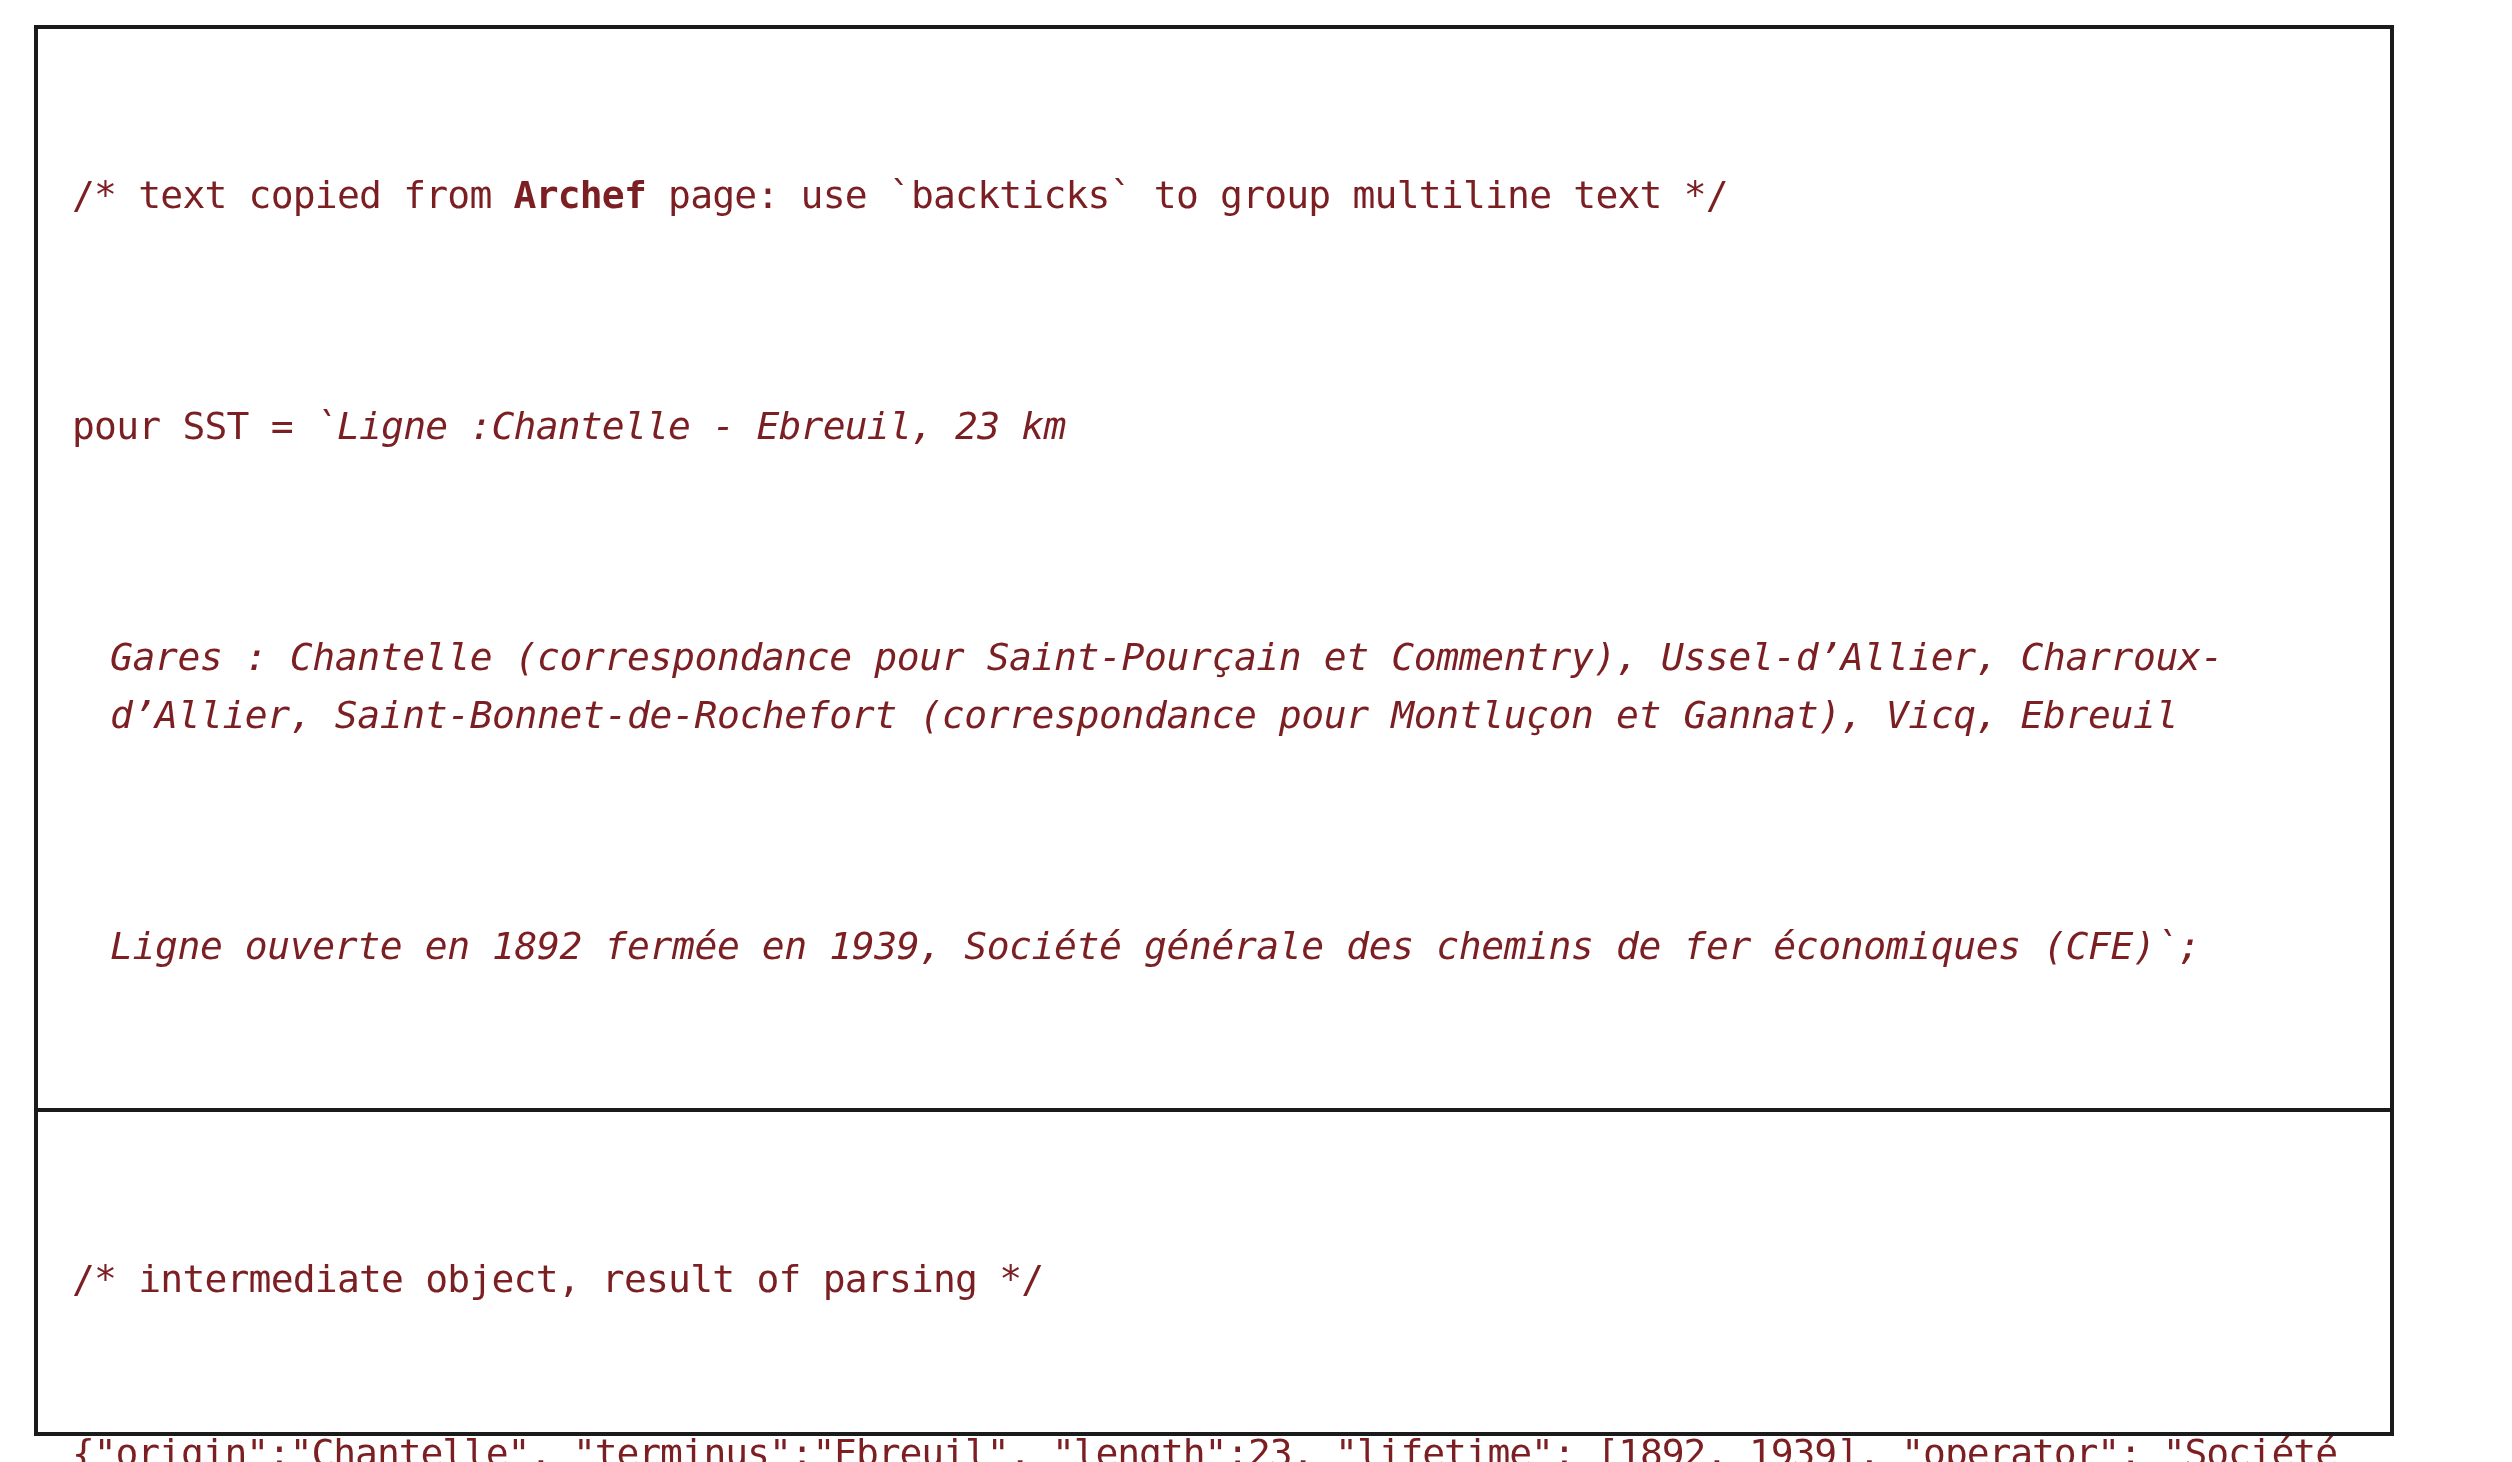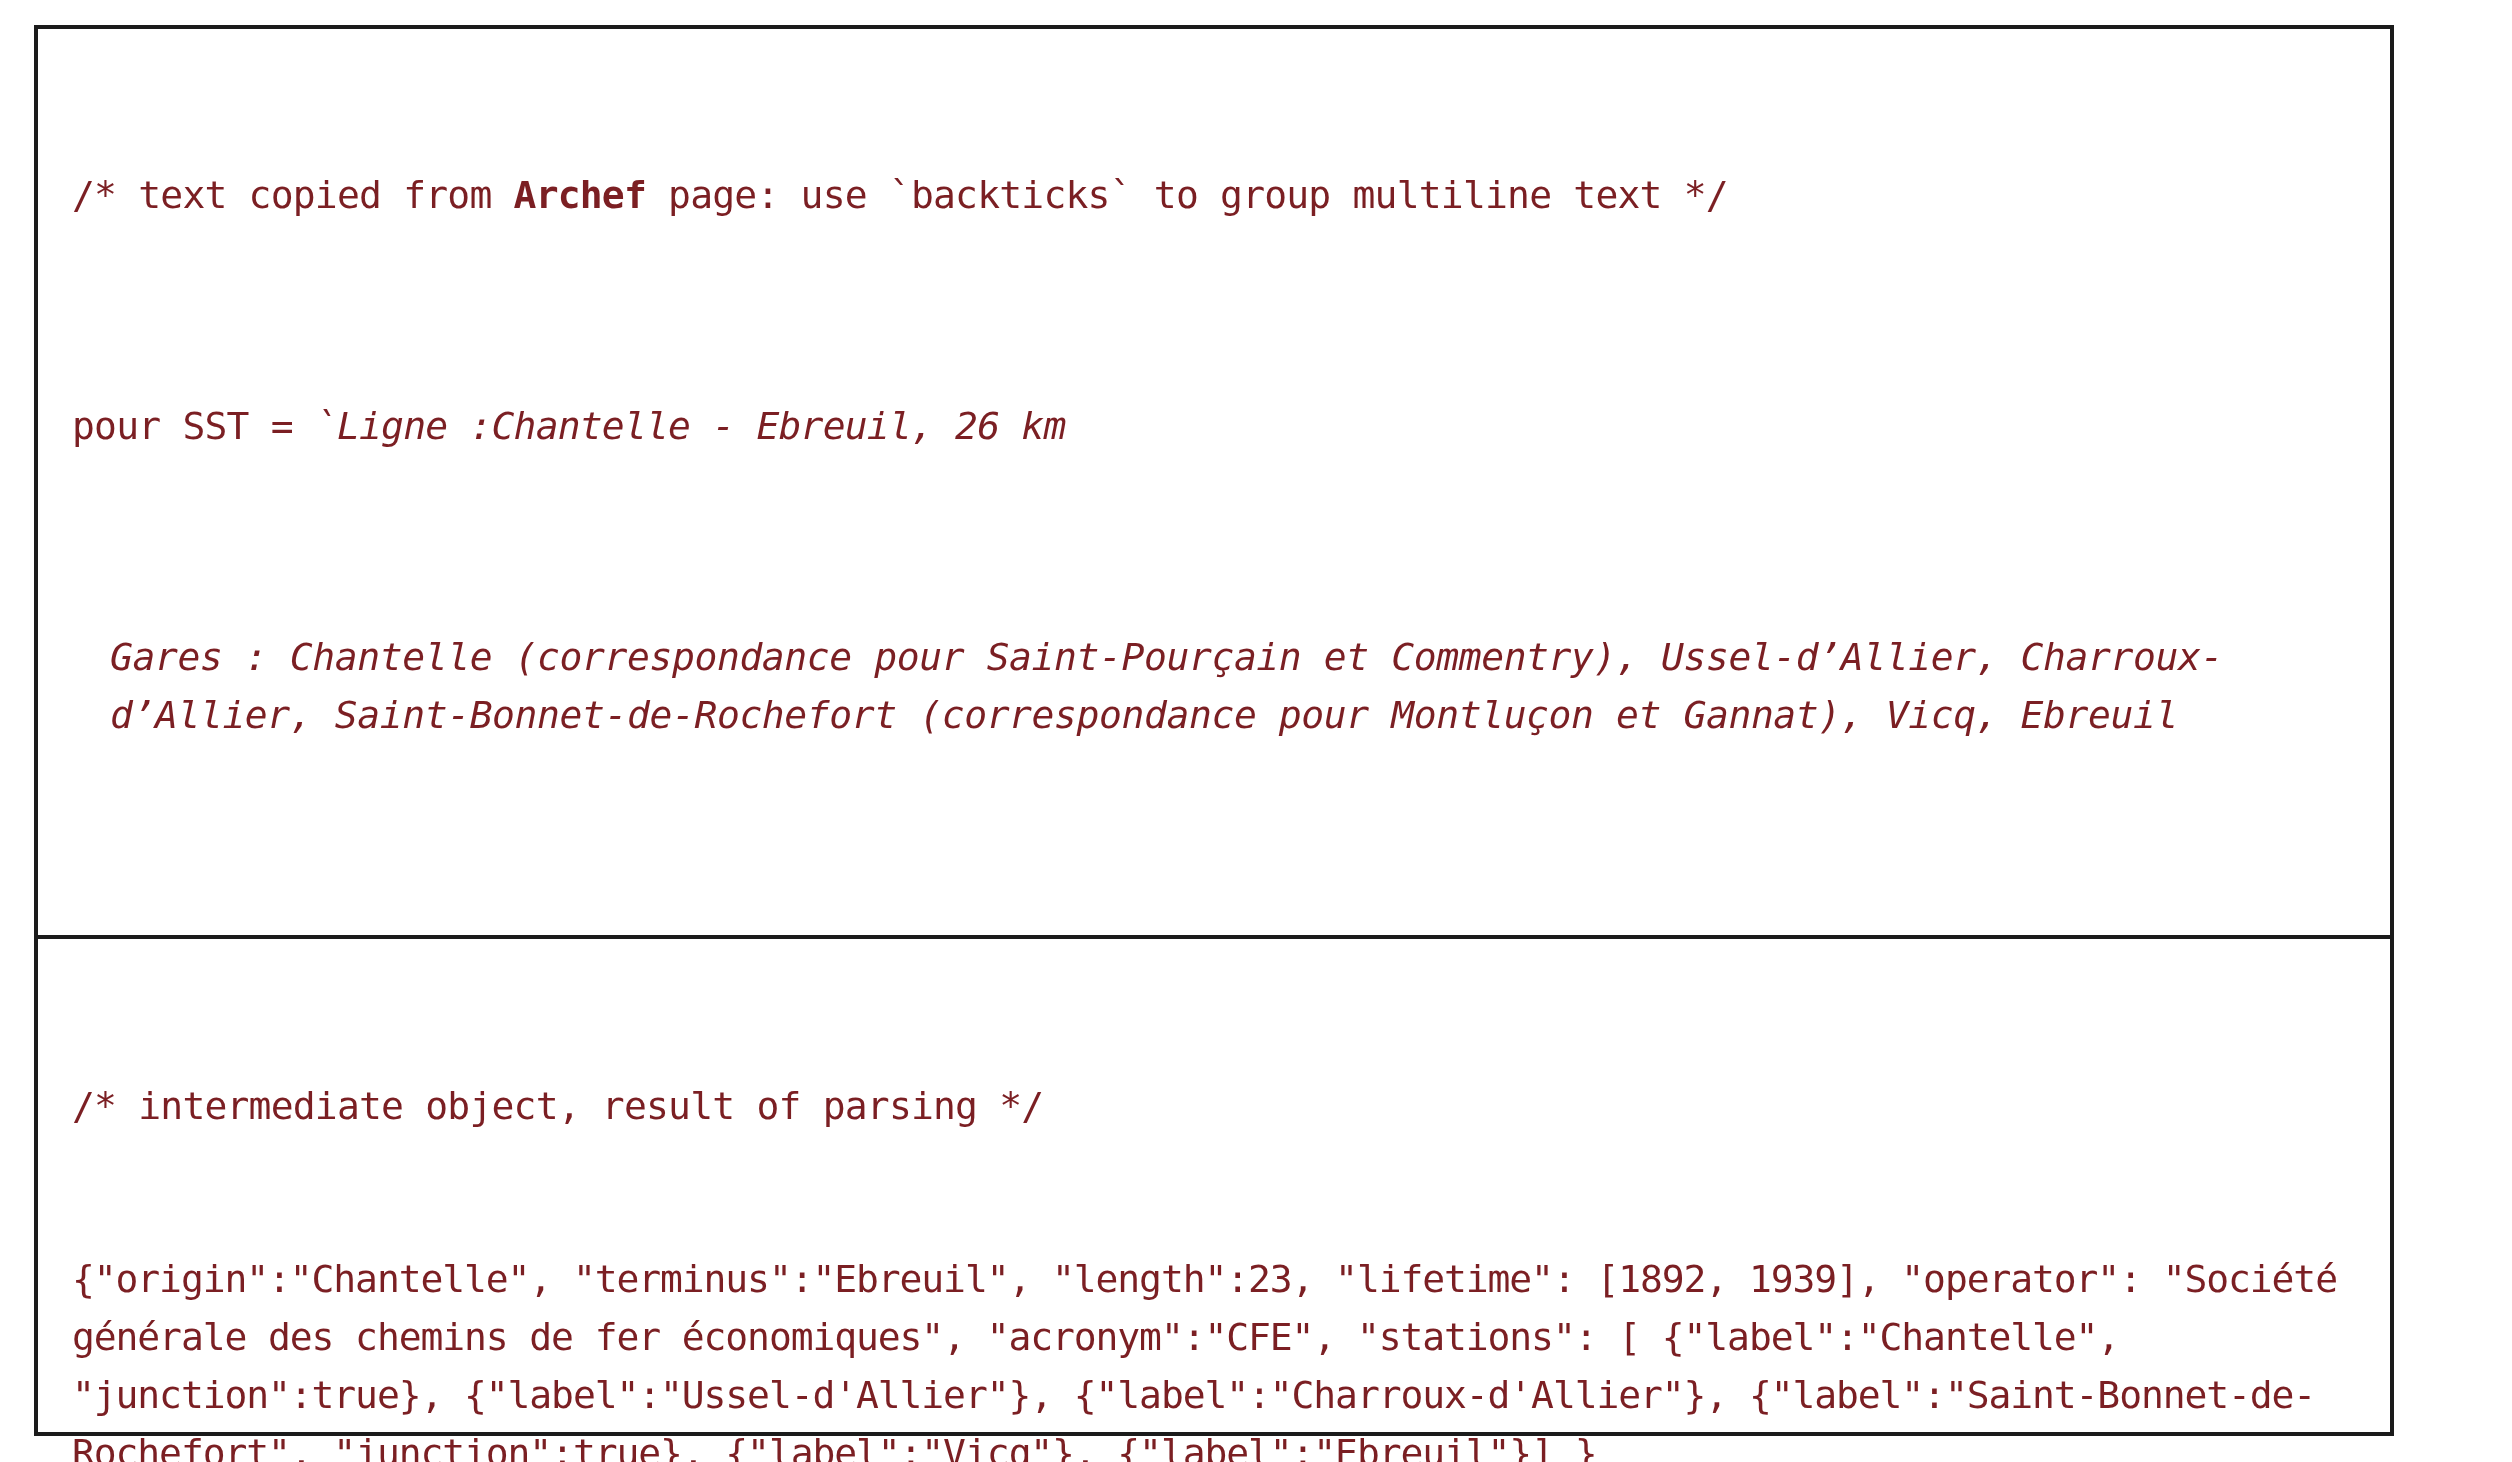--- a/index.html
+++ b/index.html
@@ -65,24 +65,25 @@
 </style>
 </head>
 <body>
 
 <div class="page">
   <div class="listing">
 
     <div class="block block-source">
       <div class="line row-comment"><span class="comment">/* text copied from </span><span class="comment bold">Archef</span><span class="comment"> page: use `backticks` to group multiline text */</span></div>
 
-      <div class="line row-const"><span>pour SST = </span><span class="italic">`Ligne :Chantelle - Ebreuil, 26 km</span></div>
+      <div class="line row-const"><span>pour SST = </span><span class="italic">`Ligne :Chantelle - Ebreuil, 23 km</span></div>
 
       <div class="line row-gares italic">Gares : Chantelle (correspondance pour Saint-Pourçain et Commentry), Ussel-d’Allier, Charroux-d’Allier, Saint-Bonnet-de-Rochefort (correspondance pour Montluçon et Gannat), Vicq, Ebreuil</div>
 
+      <div class="line row-ligne italic">Ligne ouverte en 1892 fermée en 1939, Société générale des chemins de fer économiques (CFE)`;</div>
     </div>
 
     <div class="block block-parsed">
       <div class="line">/* intermediate object, result of parsing */</div>
       <div class="line wrap">{"origin":"Chantelle", "terminus":"Ebreuil", "length":23, "lifetime": [1892, 1939], "operator": "Société générale des chemins de fer économiques", "acronym":"CFE", "stations": [ {"label":"Chantelle", "junction":true}, {"label":"Ussel-d'Allier"}, {"label":"Charroux-d'Allier"}, {"label":"Saint-Bonnet-de-Rochefort", "junction":true}, {"label":"Vicq"}, {"label":"Ebreuil"}] }</div>
     </div>
 
   </div>
 </div>
 

